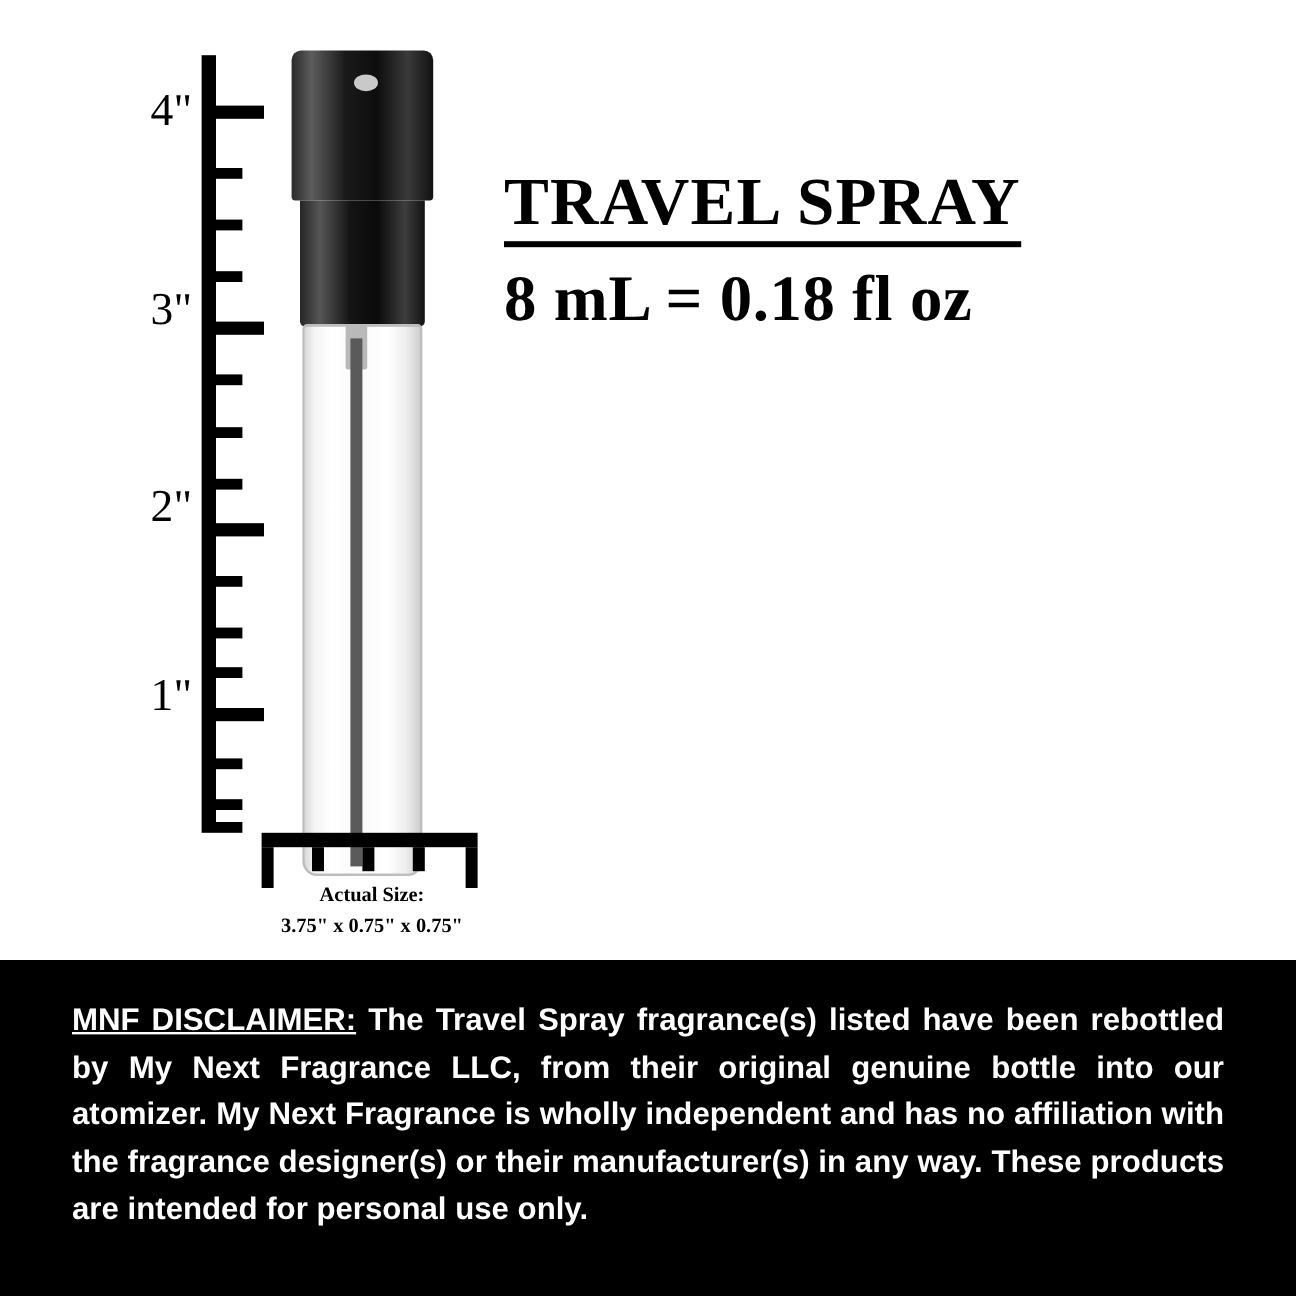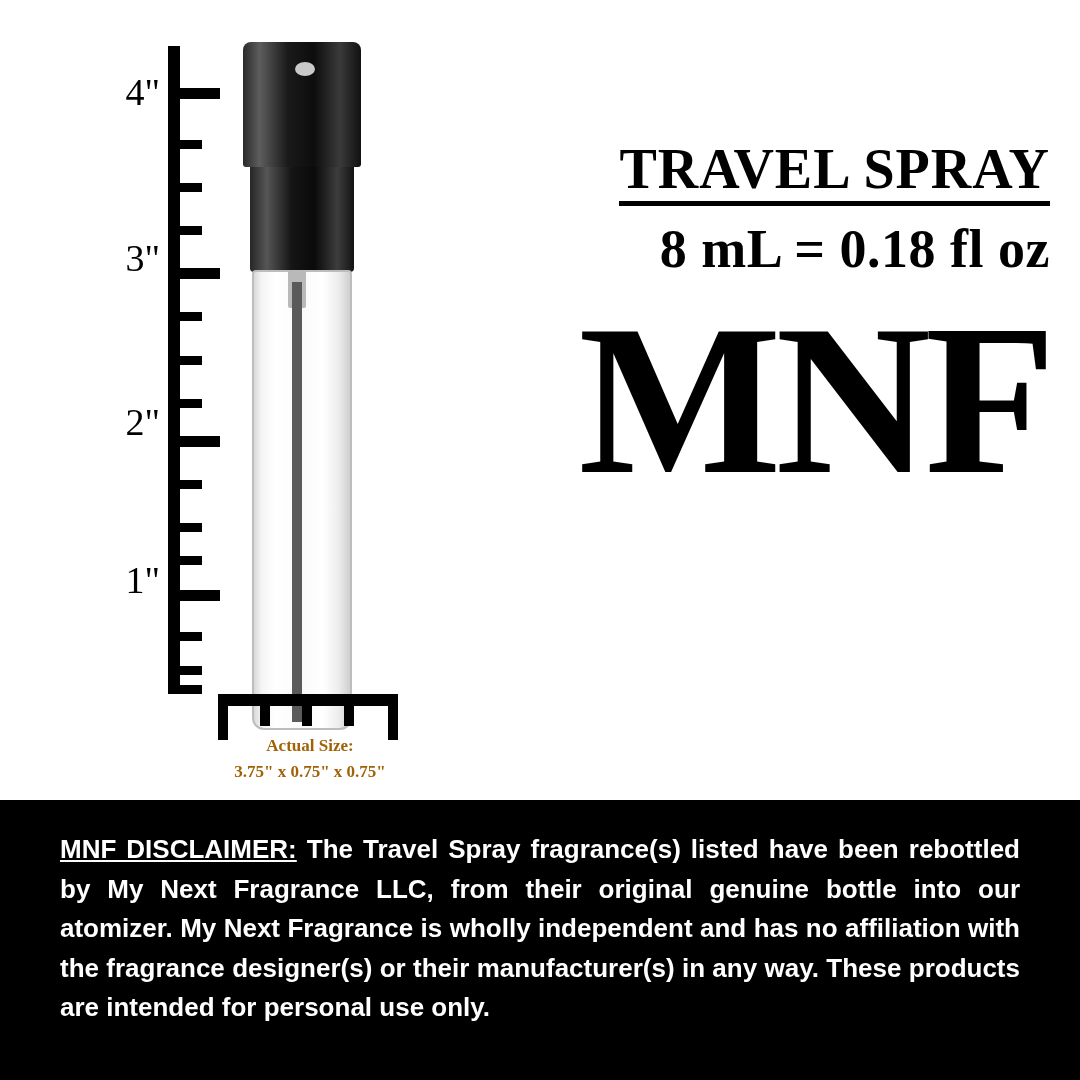--- a/index.html
+++ b/index.html
@@ -137,32 +137,32 @@
   #h-ruler .tick.minor { height: 20px; }
 
   #size-caption {
     position: absolute;
     left: 180px;
     top: 736px;
     width: 260px;
     text-align: center;
     font-family: "Liberation Serif", serif;
     font-weight: bold;
-    color: #a16207;
+    color: #000000;
   }
   #size-caption .line1 { font-size: 17px; }
   #size-caption .line2 { font-size: 17px; margin-top: 6px; }
 
   
   #info {
     position: absolute;
     left: 420px;
     top: 140px;
     width: 630px;
-    text-align: right;
+    text-align: left;
     color: #000;
   }
   #title {
     font-family: "Liberation Serif", serif;
     font-size: 56px;
     font-weight: bold;
     letter-spacing: 1px;
     border-bottom: 5px solid #000;
     display: inline-block;
     padding-bottom: 2px;
@@ -269,21 +269,20 @@
     </div>
 
     <div id="size-caption">
       <div class="line1">Actual Size:</div>
       <div class="line2">3.75" x 0.75" x 0.75"</div>
     </div>
 
     <div id="info">
       <div id="title">TRAVEL SPRAY</div>
       <div id="volume">8 mL = 0.18 fl oz</div>
-      <div id="logo">MNF</div>
     </div>
 
   </div>
 
   <div id="disclaimer-bar">
     <div id="disclaimer-text">
       <span id="disclaimer-label">MNF DISCLAIMER:</span><span> The Travel Spray fragrance(s) listed have been rebottled by My Next Fragrance LLC, from their original genuine bottle into our atomizer. My Next Fragrance is wholly independent and has no affiliation with the fragrance designer(s) or their manufacturer(s) in any way. These products are intended for personal use only.</span>
     </div>
   </div>
 

